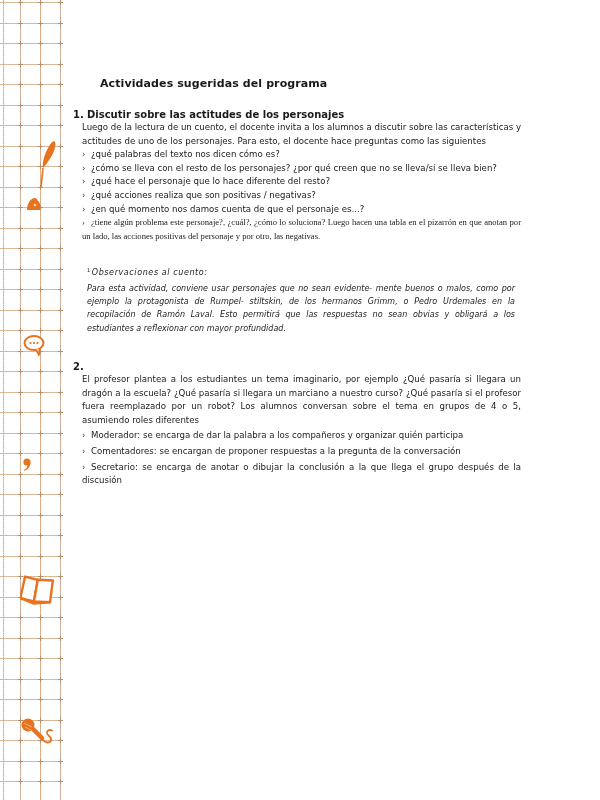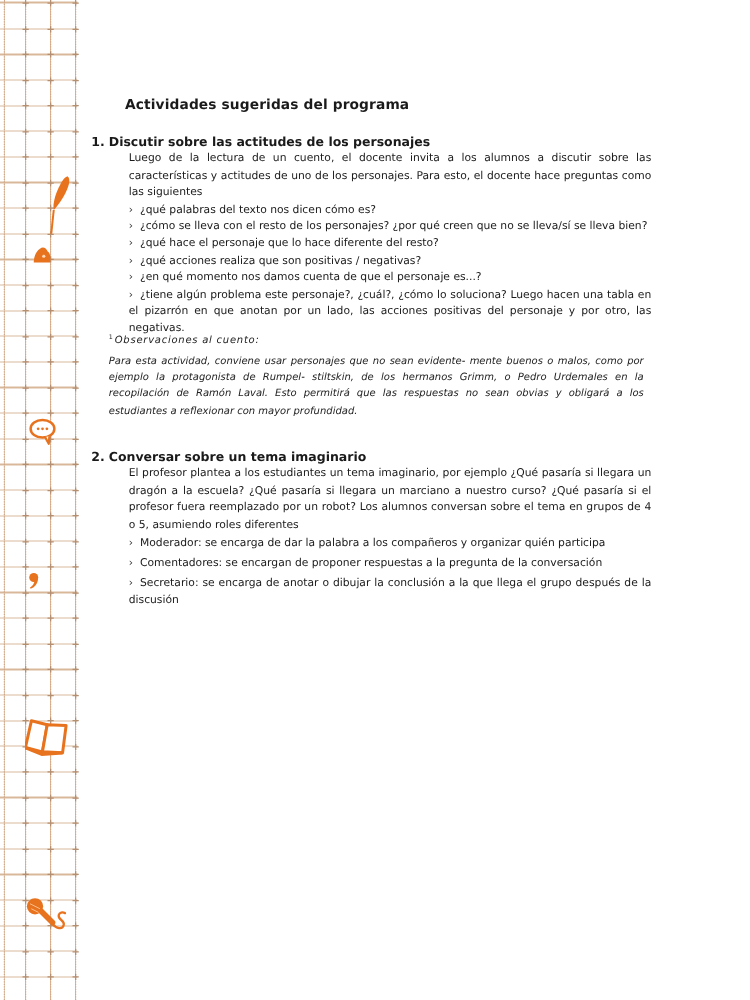--- a/index.html
+++ b/index.html
@@ -37,21 +37,21 @@
   .doc-title {
     position: absolute; left: 100px; top: 77px;
     font-size: 11px; font-weight: bold; letter-spacing: 0.1px;
   }
   .section { position: absolute; left: 73px; width: 448px; }
   .section-heading {
     font-size: 10px; font-weight: bold; height: 13px; line-height: 13px;
     display: flex;
   }
   .section-num { width: 14px; flex: none; }
-  .section-body { margin-left: 30px; font-size: 8.6px; line-height: 13.6px; }
+  .section-body { margin-left: 9px; font-size: 8.6px; line-height: 13.6px; }
   .para { text-align: justify; margin: 0; }
   .bullet { margin: 0; display: flex; text-align: justify; }
   .bullet .chev { flex: none; width: 9px; color: #333; }
   .bullet .btxt { flex: 1; }
   .bullet.spaced { margin-top: 0.5px; }
 
   .obs {
     position: absolute; left: 87px; width: 428px;
     font-style: italic; font-size: 8px; color: #222;
   }
@@ -258,33 +258,32 @@
         <span class="btxt">¿qué hace el personaje que lo hace diferente del resto?</span>
       </p>
     <p class="bullet">
         <span class="chev">›</span>
         <span class="btxt">¿qué acciones realiza que son positivas / negativas?</span>
       </p>
     <p class="bullet">
         <span class="chev">›</span>
         <span class="btxt">¿en qué momento nos damos cuenta de que el personaje es...?</span>
       </p>
-    <p class="bullet" style="display:block;"><span class="chev" style="display:inline-block;">›</span><span class="btxt">¿tiene algún problema este personaje?, ¿cuál?, ¿cómo lo soluciona? Luego hacen una tabla en el pizarrón en que anotan por un lado,  las acciones positivas del personaje y por otro, las negativas.</span></p>
+    <p class="bullet" style="display:block;font-family:Liberation Serif, serif;"><span class="chev" style="display:inline-block;">›</span><span class="btxt">¿tiene algún problema este personaje?, ¿cuál?, ¿cómo lo soluciona? Luego hacen una tabla en el pizarrón en que anotan por un lado,  las acciones positivas del personaje y por otro, las negativas.</span></p>
   </div>
 </div>
 
 <div class="obs" style="top:264px;">
   <div class="obs-label"><sup>1</sup><span>Observaciones al cuento:</span></div>
   <p class="obs-text">Para esta actividad, conviene usar personajes que no sean evidente- mente buenos o malos, como por ejemplo la protagonista de Rumpel- stiltskin, de los hermanos Grimm, o Pedro Urdemales en la recopilación de Ramón Laval. Esto permitirá que las respuestas no sean obvias y obligará a los estudiantes a reflexionar con mayor profundidad.</p>
 </div>
 
 <div class="section" style="top:360px;">
   <div class="section-heading">
     <span class="section-num">2.</span>
-    <span>Conversar sobre un tema imaginario</span>
   </div>
   <div class="section-body">
     <p class="para">El profesor plantea a los estudiantes un tema imaginario, por ejemplo ¿Qué pasaría si llegara un dragón a la escuela? ¿Qué pasaría si llegara un marciano a nuestro curso? ¿Qué pasaría si el profesor fuera reemplazado por un robot? Los alumnos conversan sobre el tema en grupos de 4 o 5, asumiendo roles diferentes</p>
     <p class="bullet spaced" style="margin-top:2px;">
         <span class="chev">›</span>
         <span class="btxt">Moderador: se encarga de dar la palabra a los compañeros y organizar quién participa</span>
       </p>
     <p class="bullet spaced" style="margin-top:2px;">
         <span class="chev">›</span>
         <span class="btxt">Comentadores: se encargan de proponer respuestas a la pregunta de la conversación</span>

